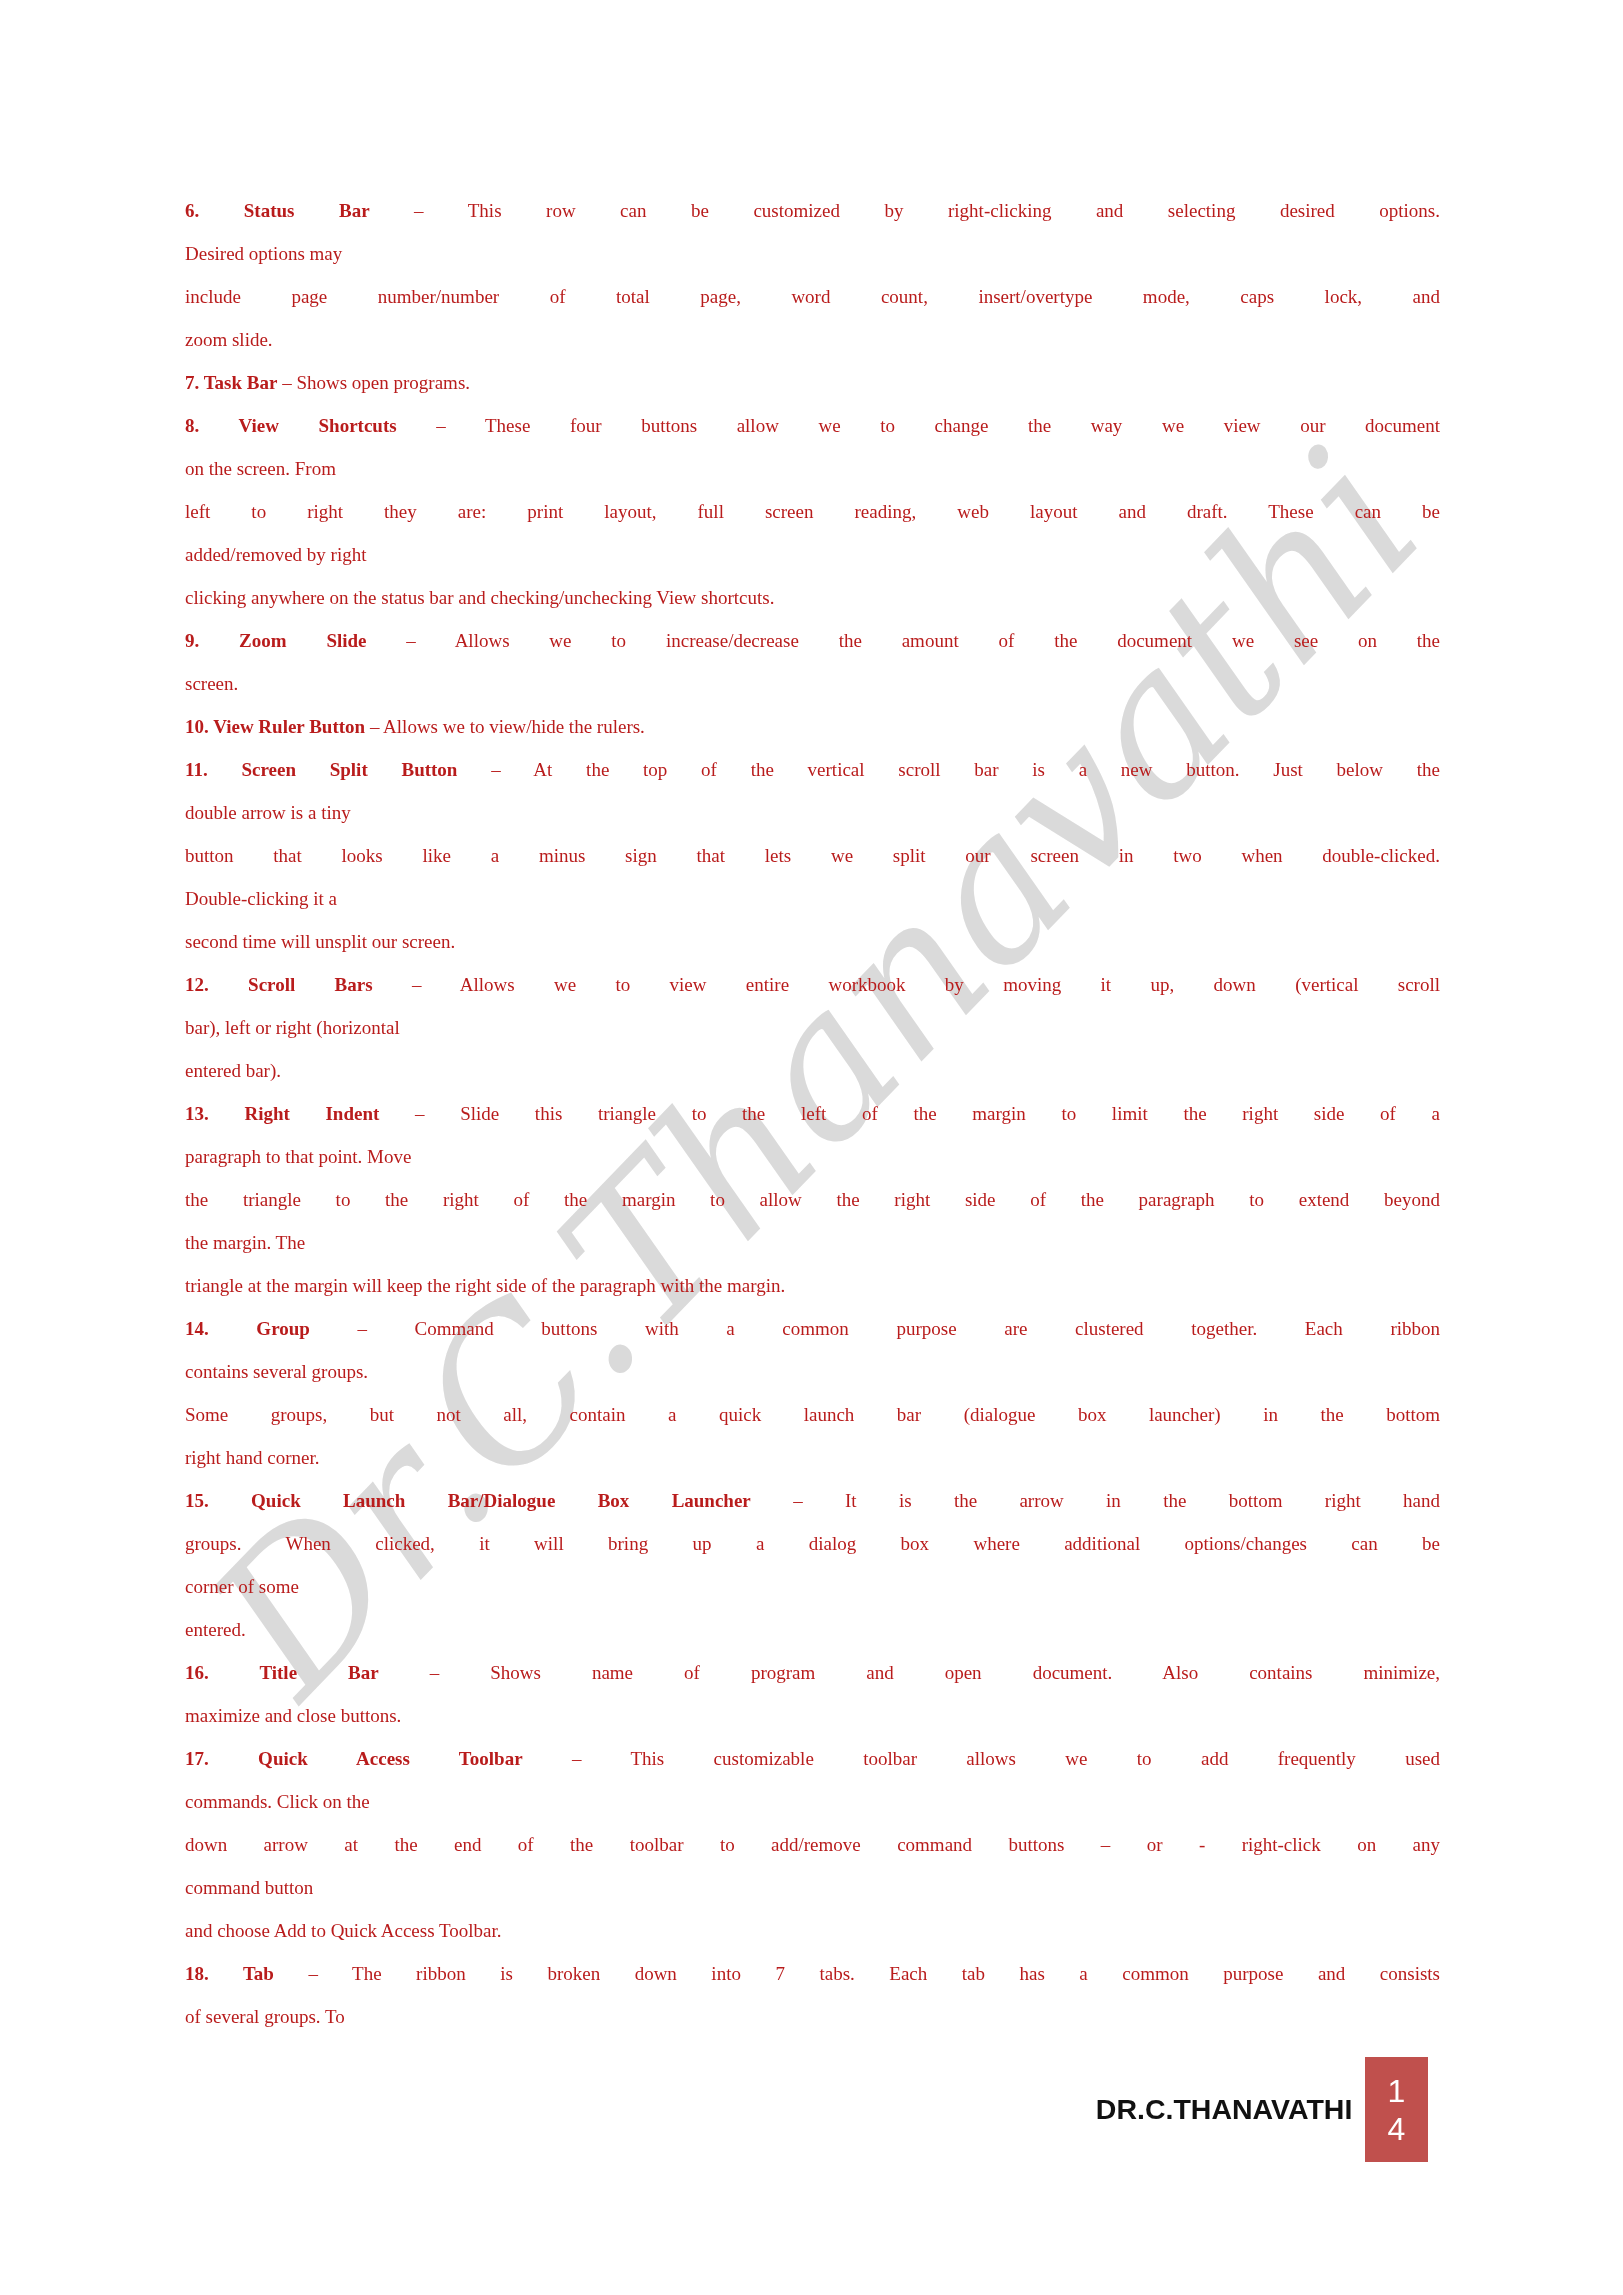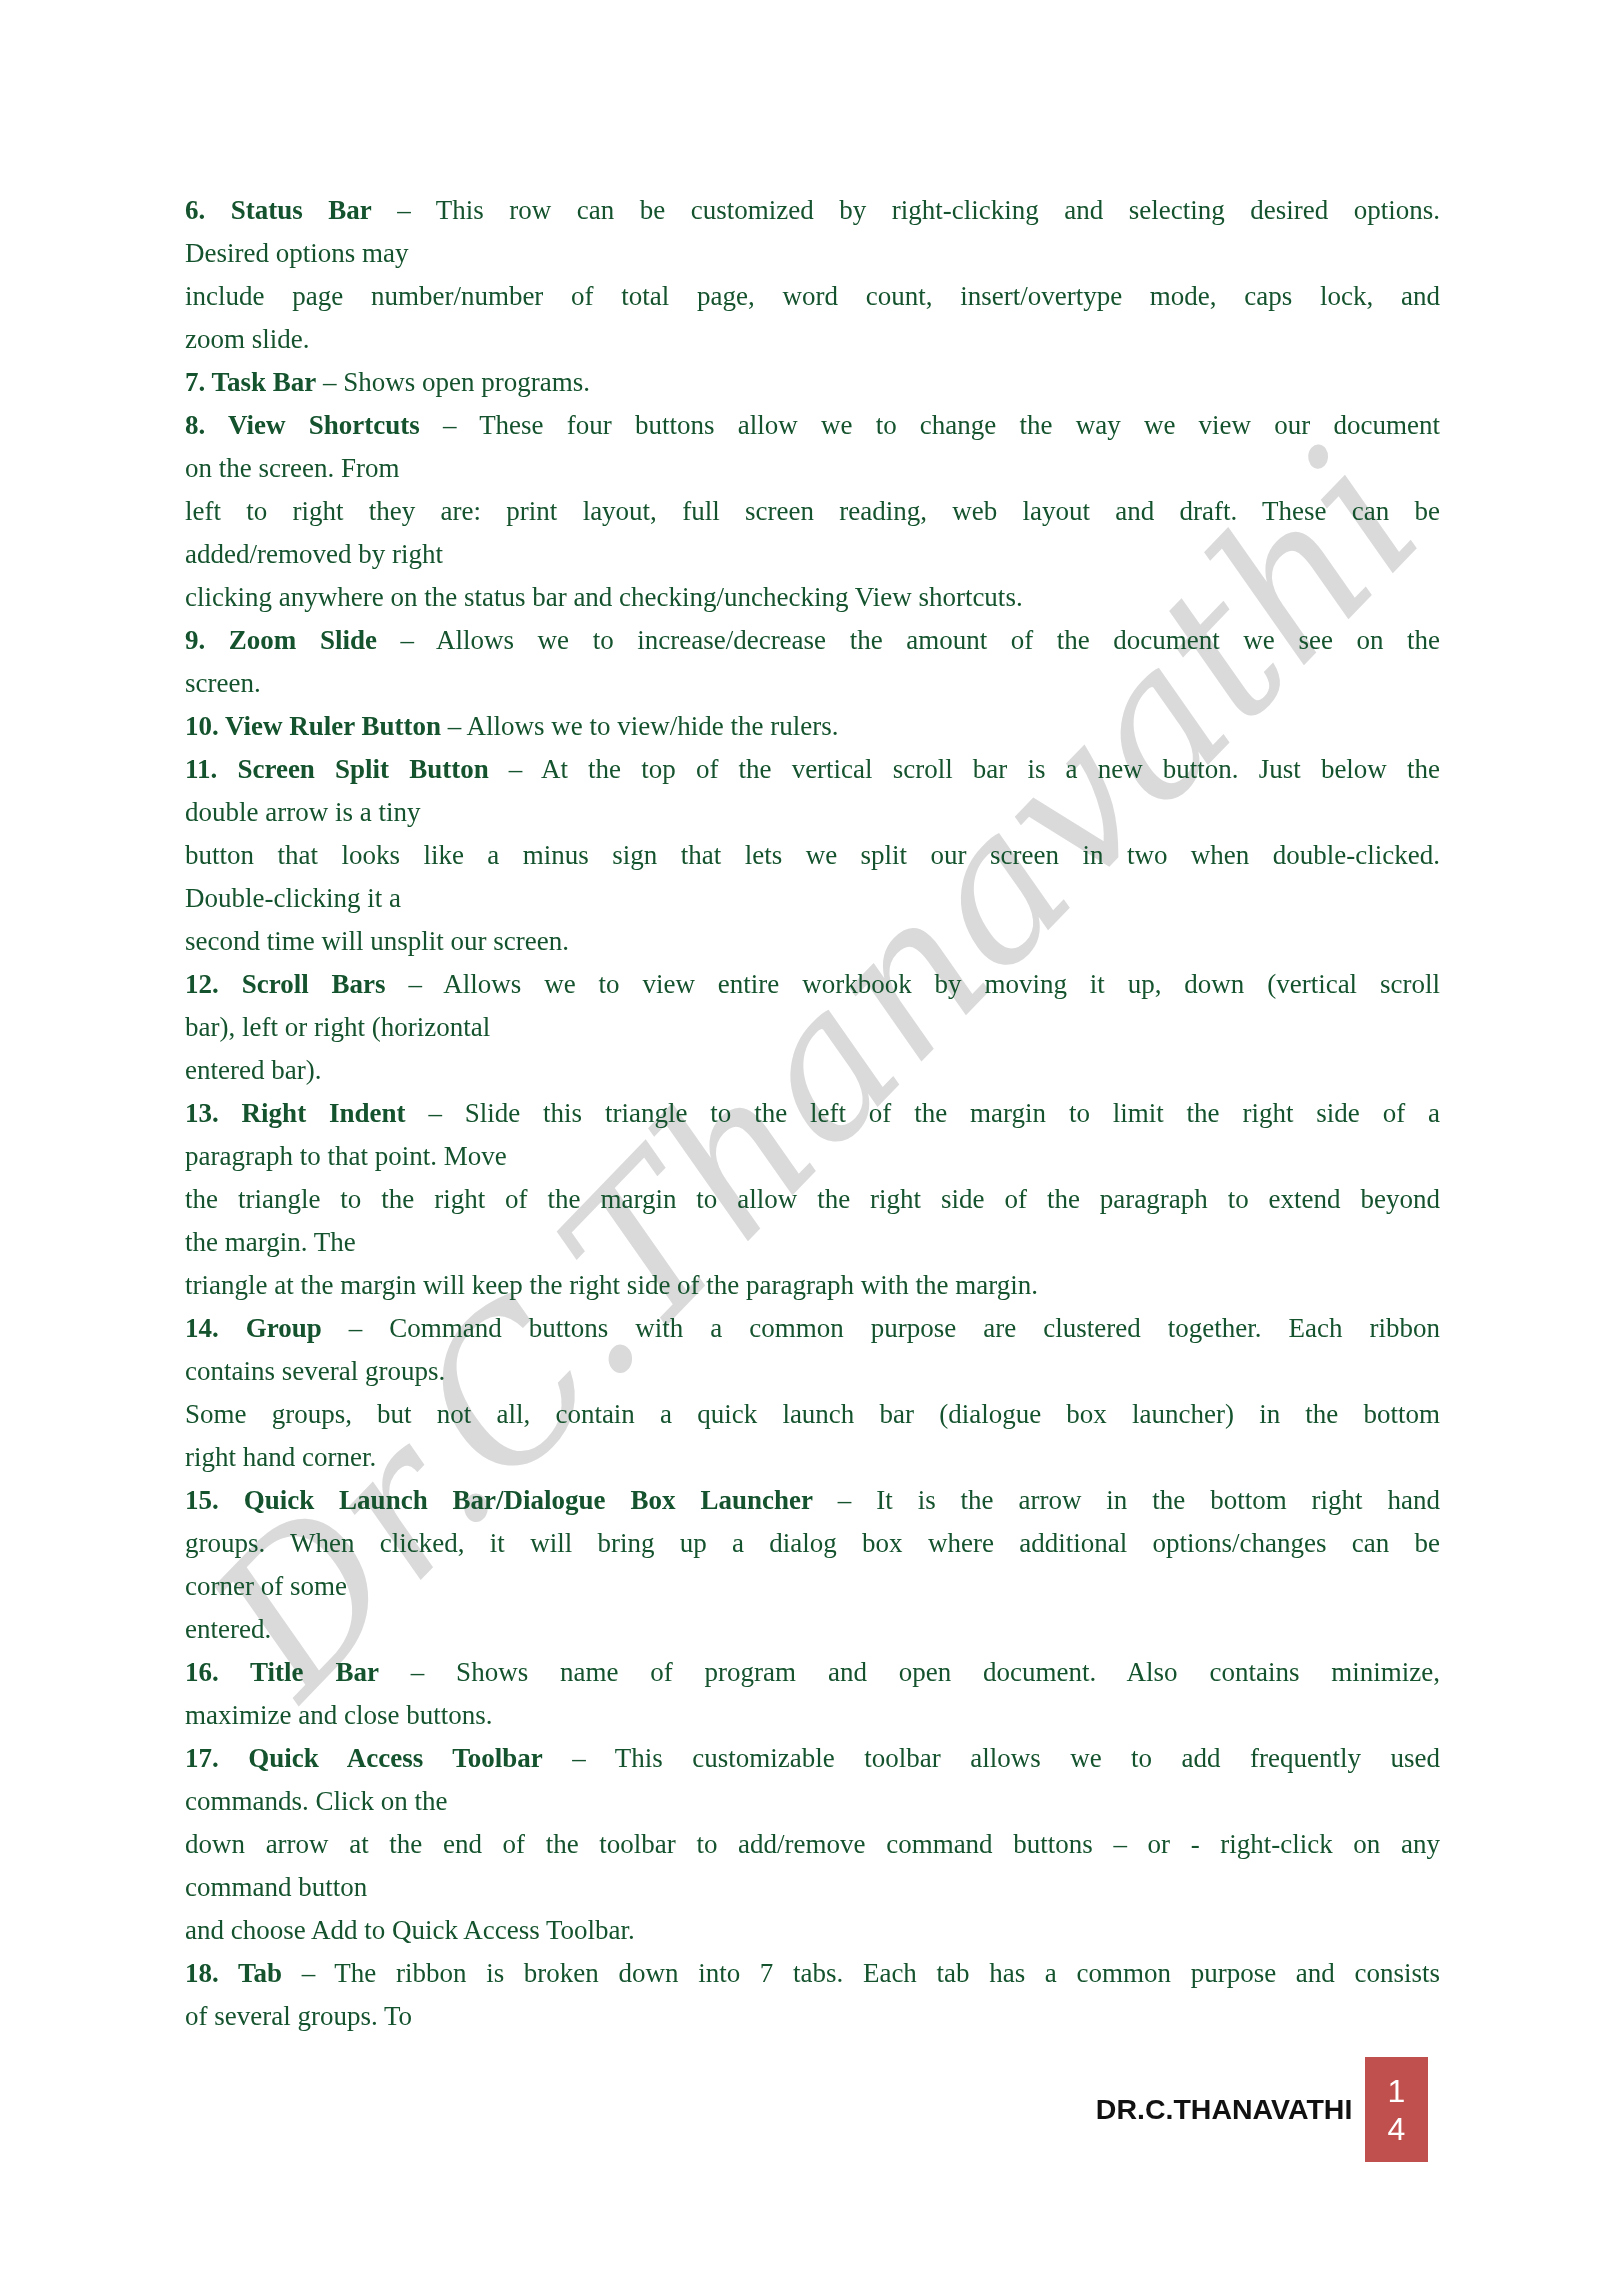--- a/index.html
+++ b/index.html
@@ -21,22 +21,22 @@
     opacity:.85;
     white-space:nowrap;
     z-index:0;
     user-select:none;
   }
   .doc-text{
     position:absolute;
     left:185px;top:189px;
     width:1255px;
     z-index:1;
-    font-size:27px;
-    color:#14532d;
+    font-size:19px;
+    color:#b91c1c;
   }
   .line{
     line-height:43px;
     text-align:left;
     white-space:normal;
   }
   .line.justify{
     text-align:justify;
     text-align-last:justify;
   }

